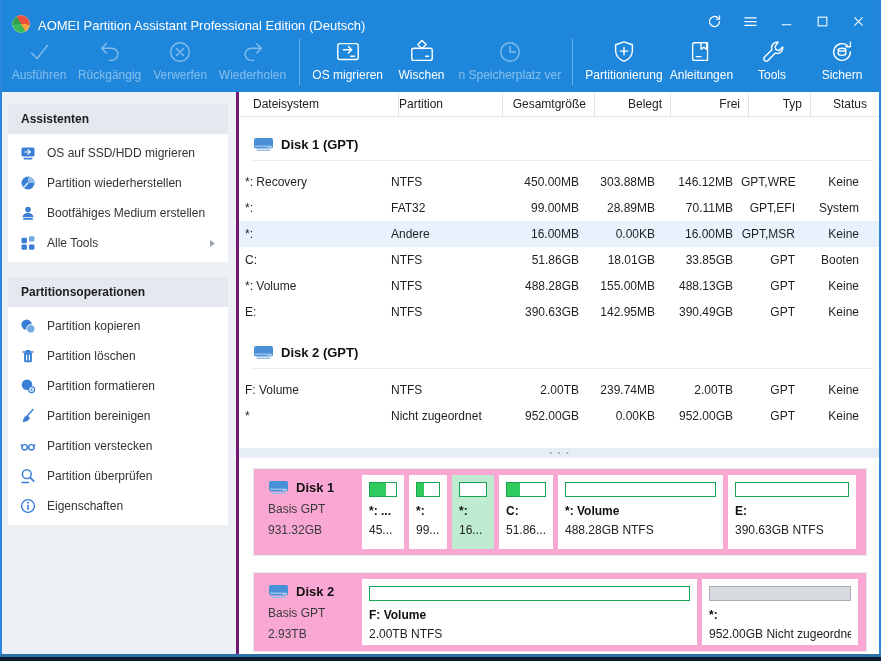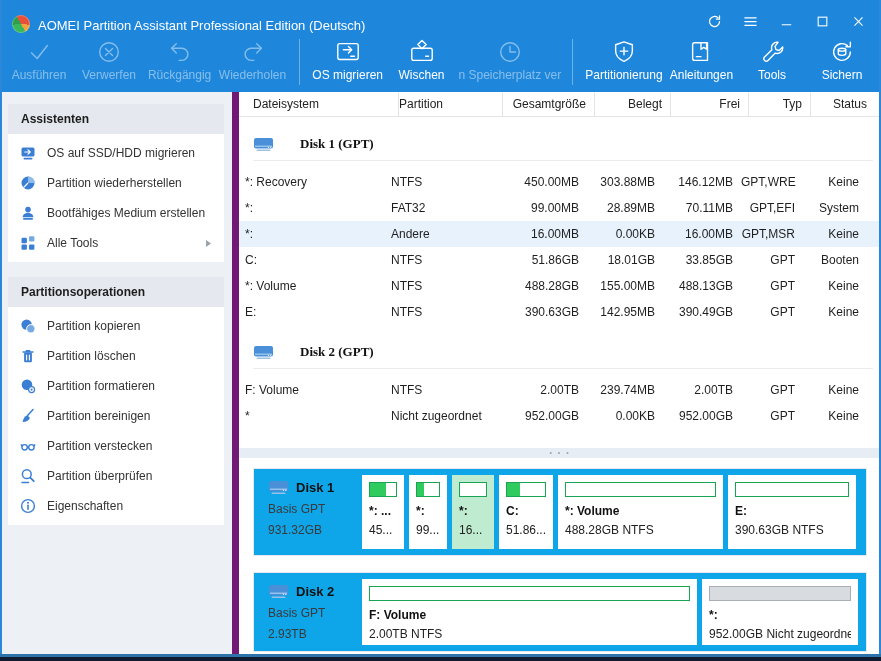--- a/index.html
+++ b/index.html
@@ -26,54 +26,54 @@
   .tb-btn .icon{height:28px;display:flex;align-items:center;justify-content:center;}
   .tb-label{font-size:12px;margin-top:2px;white-space:nowrap;}
   .tb-btn.disabled{opacity:.45;justify-content:flex-end;}
   .tb-sep{width:1px;height:46px;background:rgba(255,255,255,.35);margin:6px 9px 0;}
   .tb-btn .icon svg{stroke:#fff;fill:none;stroke-width:1.5;stroke-linecap:round;stroke-linejoin:round;}
 
   
   .body{display:flex;height:562px;}
 
   
-  .sidebar{width:239px;box-sizing:border-box;background:#edf0f4;border-right:7px solid #701a75;
+  .sidebar{width:239px;box-sizing:border-box;background:#edf0f4;border-right:3px solid #701a75;
     padding:12px 8px;overflow:hidden;}
   .sb-section{margin-bottom:15px;}
   .sb-header{background:#e5e9ef;font-weight:bold;font-size:12px;color:#1d1d1d;padding:8px 13px;}
   .sb-items{background:#fff;padding:4px 0;}
   .sb-item{display:flex;align-items:center;height:30px;padding:0 12px;font-size:12px;color:#333;cursor:default;}
   .sb-item .icon{width:16px;height:16px;margin-right:11px;display:flex;align-items:center;justify-content:center;color:#3b7fd4;flex:0 0 auto;}
   .sb-item .icon svg{display:block}
   .sb-arrow{margin-left:auto;color:#9aa3ad;display:flex;align-items:center;}
 
   
   .main{flex:1;display:flex;flex-direction:column;background:#fff;overflow:hidden;position:relative;}
   .main{--cols:146px 104px 92px 76px 78px 62px 64px;}
   .table-area{height:356px;overflow:hidden;}
   .t-header{display:grid;grid-template-columns:var(--cols);height:24px;align-items:center;
     padding-left:14px;font-size:12px;color:#222;border-bottom:1px solid #e5e5e5;}
   .th{padding:0 8px 0 0;border-right:1px solid #e3e3e3;line-height:23px;height:23px;}
   .th:last-child{border-right:none;}
   .th.num{text-align:right;}
-  .group-header{display:flex;align-items:center;gap:26px;margin:14px 0 0 14px;height:26px;
-    font-size:13px;font-weight:bold;color:#111;font-family:Liberation Serif, serif;}
+  .group-header{display:flex;align-items:center;gap:7px;margin:14px 0 0 14px;height:26px;
+    font-size:13px;font-weight:bold;color:#111;}
   .group-line{height:1px;background:#ececec;margin:3px 8px 8px 14px;}
   .t-row{display:grid;grid-template-columns:var(--cols);height:26px;align-items:center;
     padding-left:6px;font-size:12px;color:#1f1f1f;}
   .t-row.selected{background:#e7f2fc;}
   .td{padding-right:8px;white-space:nowrap;overflow:hidden;}
   .td.num{text-align:right;}
 
   .splitter{height:10px;background:#e7edf5;display:flex;align-items:center;justify-content:center;cursor:row-resize;}
   .splitter::after{content:"• • •";color:#9aa7b8;font-size:7px;letter-spacing:2px;line-height:0;}
 
   
   .diskmap{flex:1;padding:10px 14px 0;overflow:hidden;}
-  .dm-card{display:flex;background:#0ea5e9;border:1px solid #e5e8ee;box-sizing:border-box;
+  .dm-card{display:flex;background:#f9a8d4;border:1px solid #e5e8ee;box-sizing:border-box;
     padding:6px;margin-bottom:16px;}
   .dm-card.disk1{height:88px;}
   .dm-card.disk2{height:80px;}
   .dm-info{width:102px;flex:0 0 auto;padding:4px 0 0 8px;box-sizing:border-box;}
   .dm-name-row{display:flex;align-items:center;gap:7px;font-size:13px;font-weight:bold;color:#111;}
   .dm-scheme,.dm-cap{font-size:12px;color:#3a3a3a;margin-top:7px;}
   .dm-parts{display:flex;gap:5px;flex:1;align-items:stretch;}
   .dm-box{background:#fff;box-sizing:border-box;padding:7px 7px 0;overflow:hidden;cursor:default;}
   .dm-box.selected{background:#bfecd0;}
   .dm-bar{height:13px;border:1px solid #18a452;background:#fff;margin-bottom:7px;overflow:hidden;}
@@ -143,34 +143,34 @@
         <span class="icon">
           <svg width="26" height="26" viewBox="0 0 28 28">
             <path d="M6 15l6 6L23 7"></path>
           </svg>
         </span>
         <span class="tb-label">Ausführen</span>
       </div>
       <div class="tb-btn disabled">
         <span class="icon">
           <svg width="26" height="26" viewBox="0 0 28 28">
+            <path d="M10 5L5 10l5 5"></path>
+            <path d="M5 10h11a6.5 6.5 0 1 1 0 13h-3"></path>
+          </svg>
+        </span>
+        <span class="tb-label">Rückgängig</span>
+      </div>
+      <div class="tb-btn disabled">
+        <span class="icon">
+          <svg width="26" height="26" viewBox="0 0 28 28">
             <circle cx="14" cy="14" r="10"></circle>
             <path d="M10.2 10.2l7.6 7.6M17.8 10.2l-7.6 7.6"></path>
           </svg>
         </span>
         <span class="tb-label">Verwerfen</span>
-      </div>
-      <div class="tb-btn disabled">
-        <span class="icon">
-          <svg width="26" height="26" viewBox="0 0 28 28">
-            <path d="M10 5L5 10l5 5"></path>
-            <path d="M5 10h11a6.5 6.5 0 1 1 0 13h-3"></path>
-          </svg>
-        </span>
-        <span class="tb-label">Rückgängig</span>
       </div>
       <div class="tb-btn disabled">
         <span class="icon">
           <svg width="26" height="26" viewBox="0 0 28 28">
             <path d="M18 5l5 5-5 5"></path>
             <path d="M23 10H12a6.5 6.5 0 1 0 0 13h3"></path>
           </svg>
         </span>
         <span class="tb-label">Wiederholen</span>
       </div>

